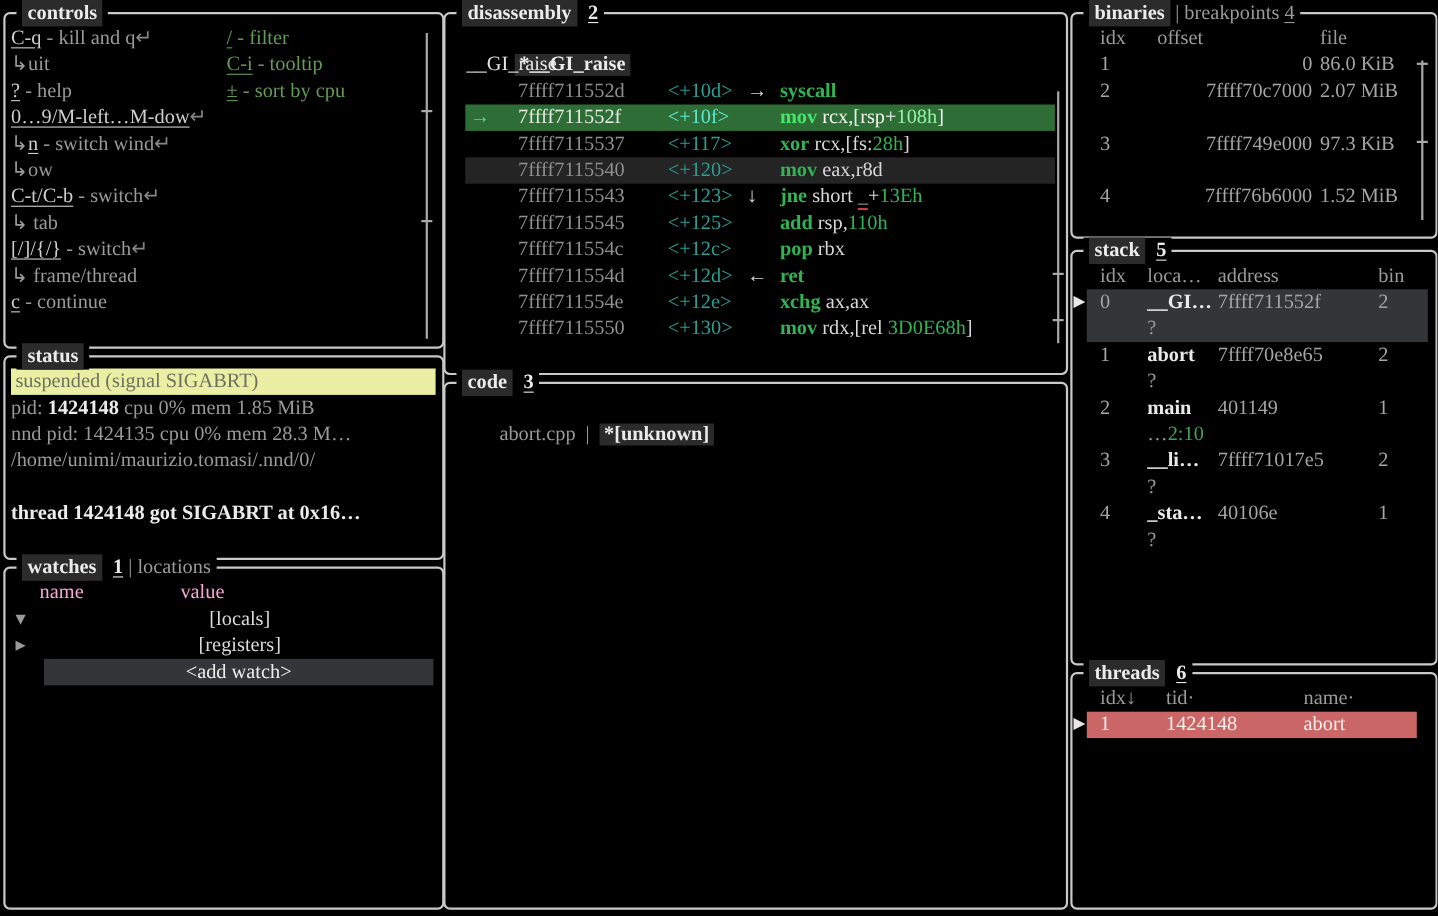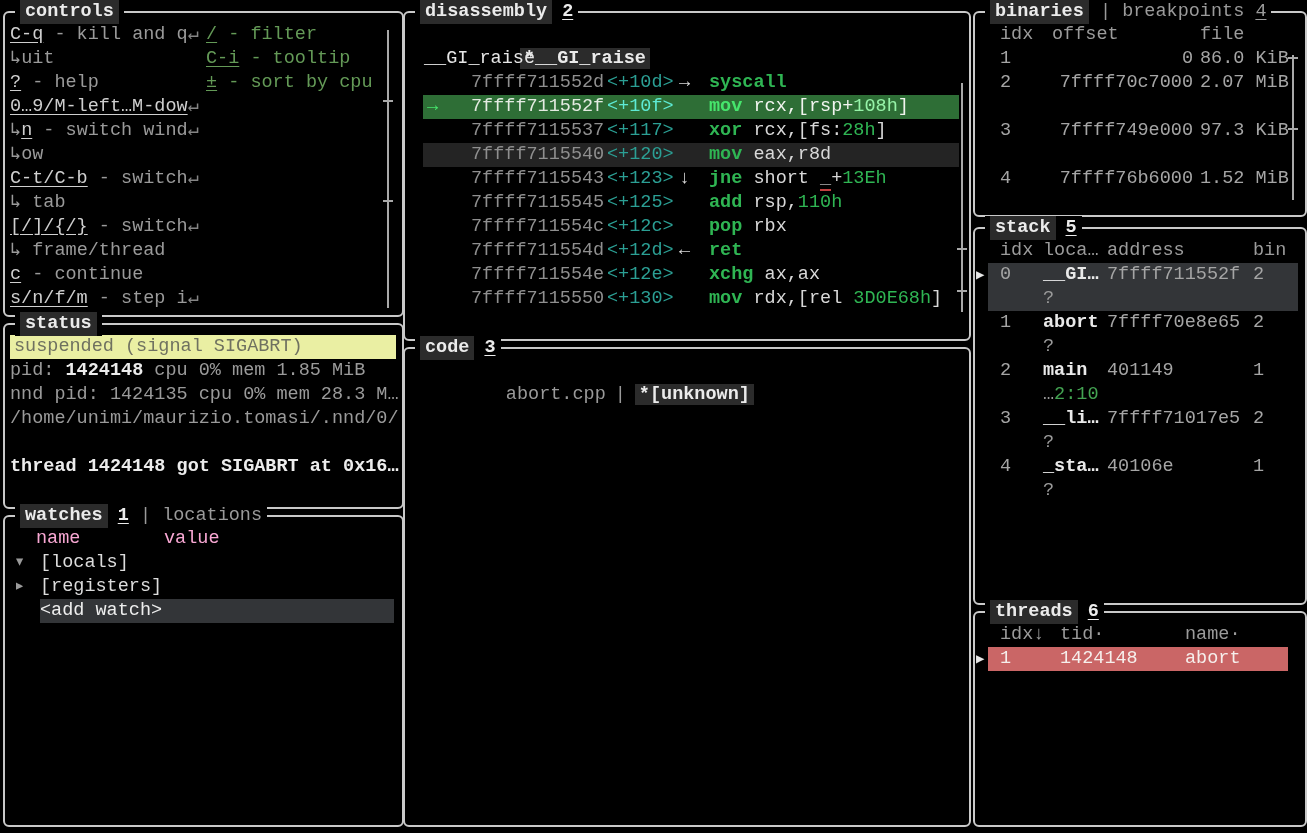--- a/index.html
+++ b/index.html
@@ -1,17 +1,17 @@
 <!DOCTYPE html>
 <html><head>
 <meta charset="utf-8">
 <style>
   html,body{margin:0;padding:0;background:#000;}
   #screen{position:relative;width:1307px;height:833px;background:#000;overflow:hidden;
-          font-family:Liberation Mono, monospace;font-size:18.5px;line-height:24px;color:#9a9a9a;}
+          font-family:Liberation Serif, serif;font-size:18.5px;line-height:24px;color:#9a9a9a;}
   .panel{position:absolute;border:2px solid #c9c9c9;border-radius:6px;background:#000;}
   .ptitle{position:absolute;top:-13px;left:10px;background:#000;padding:0 5px;display:flex;align-items:baseline;white-space:pre;z-index:3;}
   .tactive{background:#2b2b2b;color:#ebebeb;font-weight:700;padding:0 5px;}
   .tnum{color:#ebebeb;font-weight:700;text-decoration:underline;text-underline-offset:3px;margin-left:10px;}
   .tdim{color:#9a9a9a;}
   .tdimnum{color:#9a9a9a;text-decoration:underline;text-underline-offset:3px;}
   .body{position:absolute;inset:0;padding:10px 6px 0 5px;overflow:hidden;}
   .vscroll{position:absolute;width:2px;background:#a9a9a9;z-index:2;}
   .vscroll i{position:absolute;left:-4px;width:10px;height:2px;background:#a9a9a9;}
   
@@ -27,21 +27,21 @@
   .cleft{width:196px;}
   .cright{flex:1;}
   
   .stline{height:24px;white-space:pre;}
   .alert{background:#eaefa3;color:#6f7160;height:24px;white-space:pre;padding-left:4px;margin-right:0;}
   
   .whead{display:flex;height:24px;color:#f9a8d4;white-space:pre;}
   .wh-name{width:128px;margin-left:26px;}
   .wrow{display:flex;height:24px;white-space:pre;}
   .w-arrow{width:26px;color:#9a9a9a;padding-left:4px;}
-  .w-label{flex:1;color:#dcdcdc;}
+  .w-label{flex:1;color:#dcdcdc;text-align:center;}
   .wrow.sel .w-label{background:#333538;color:#eeeeee;margin-right:2px;}
   
   .dtabs{height:24px;white-space:pre;margin-left:8px;}
   .tab-active{background:#2b2b2b;color:#ebebeb;font-weight:700;padding:0 4px;}
   .tab-dim{color:#9a9a9a;}
   .tabsep{color:#9a9a9a;margin:0 9px;}
   .dsym{height:24px;color:#e6e6e6;margin-left:1px;white-space:pre;}
   .drow{display:flex;height:24px;white-space:pre;}
   .c-mark{width:44px;padding-left:4px;color:#46e56c;font-weight:700;}
   .c-addr{width:136px;color:#8f8f8f;}
@@ -101,21 +101,20 @@
         <div class="cline"><div class="cleft"><span class="s-d">↳uit</span></div><div class="cright"><span class="s-gk">C-i</span><span class="s-g"> - tooltip</span></div></div>
         <div class="cline"><div class="cleft"><span class="s-k">?</span><span class="s-d"> - help</span></div><div class="cright"><span class="s-gk">±</span><span class="s-g"> - sort by cpu</span></div></div>
         <div class="cline"><div class="cleft"><span class="s-k">0…9/M-left…M-dow</span><span class="s-r">↵</span></div><div class="cright"></div></div>
         <div class="cline"><div class="cleft"><span class="s-d">↳</span><span class="s-k">n</span><span class="s-d"> - switch wind</span><span class="s-r">↵</span></div><div class="cright"></div></div>
         <div class="cline"><div class="cleft"><span class="s-d">↳ow</span></div><div class="cright"></div></div>
         <div class="cline"><div class="cleft"><span class="s-k">C-t/C-b</span><span class="s-d"> - switch</span><span class="s-r">↵</span></div><div class="cright"></div></div>
         <div class="cline"><div class="cleft"><span class="s-d">↳ tab</span></div><div class="cright"></div></div>
         <div class="cline"><div class="cleft"><span class="s-k">[/]/{/}</span><span class="s-d"> - switch</span><span class="s-r">↵</span></div><div class="cright"></div></div>
         <div class="cline"><div class="cleft"><span class="s-d">↳ frame/thread</span></div><div class="cright"></div></div>
         <div class="cline"><div class="cleft"><span class="s-k">c</span><span class="s-d"> - continue</span></div><div class="cright"></div></div>
-        <div class="cline"><div class="cleft"><span class="s-k">s/n/f/m</span><span class="s-d"> - step i</span><span class="s-r">↵</span></div><div class="cright"></div></div>
       </div>
     <div class="vscroll" style="left:382px;top:17px;height:278px">
         <i style="top:70px"></i>
         <i style="top:170px"></i>
       </div>
   </section>
 
   <section class="panel" id="panel-status" style="left:3px;top:323px;width:397px;height:182px">
     <div class="ptitle">
       <span class="tactive">status</span>

